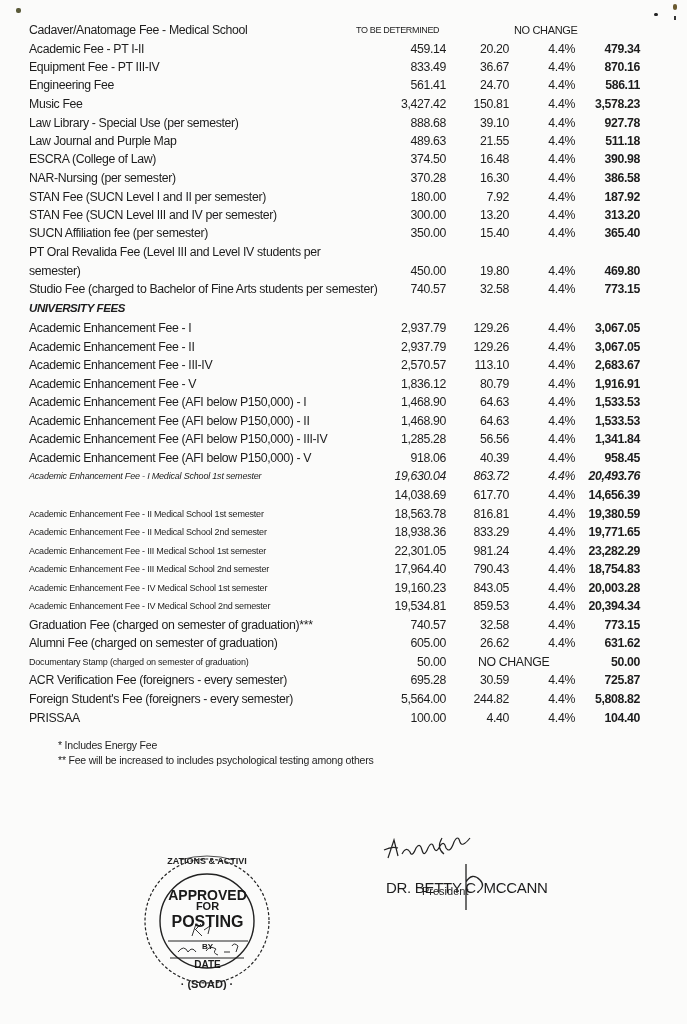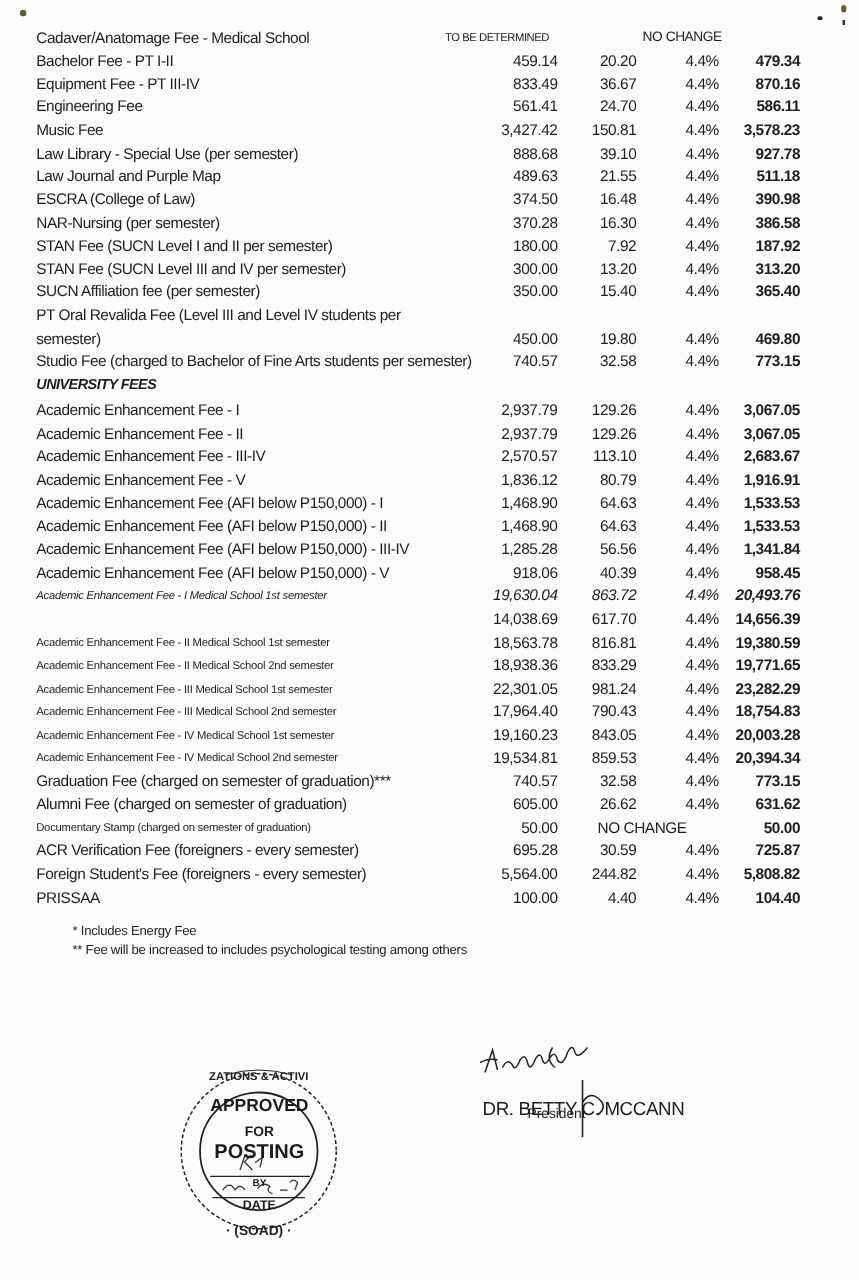--- a/index.html
+++ b/index.html
@@ -50,21 +50,21 @@
   <div>
     <div class="row" style="top:22px;">
       <span class="label">Cadaver/Anatomage Fee - Medical School</span>
       <span class="tbd">TO BE DETERMINED</span>
       <span class="nochange-top">NO CHANGE</span>
     </div>
   </div>
 
   <div id="top-rows">
       <div class="row" style="top: 41px;">
-        <span class="label">Bachelor Fee - PT I-II</span>
+        <span class="label">Academic Fee - PT I-II</span>
         <span class="c1">459.14</span>
         <span class="c2">20.20</span>
         <span class="c3">4.4%</span>
         <span class="c4">479.34</span>
       </div>
       <div class="row" style="top: 59px;">
         <span class="label">Equipment Fee - PT III-IV</span>
         <span class="c1">833.49</span>
         <span class="c2">36.67</span>
         <span class="c3">4.4%</span>
@@ -323,21 +323,21 @@
       <circle cx="67" cy="73" r="62" fill="none" stroke="#222" stroke-width="1.2" stroke-dasharray="3 2"></circle>
       <circle cx="67" cy="73" r="47" fill="none" stroke="#222" stroke-width="1.4"></circle>
       <line x1="28" y1="93" x2="108" y2="93" stroke="#222" stroke-width="1"></line>
       <line x1="30" y1="110" x2="104" y2="110" stroke="#222" stroke-width="1"></line>
       <path d="M40 12 Q67 4 94 12" fill="none" stroke="#222" stroke-width="0.8"></path>
       <text x="67" y="16" font-size="9" text-anchor="middle" font-family="Liberation Sans, sans-serif" font-weight="bold" fill="#222">ZATIONS &amp; ACTIVI</text>
       <text x="67" y="140" font-size="11" text-anchor="middle" font-family="Liberation Sans, sans-serif" font-weight="bold" fill="#222">· (SOAD) ·</text>
       <path d="M52 88 l4 -12 M55 82 l6 -6 M56 82 l6 6 M64 82 l6 -4 l-2 8" stroke="#333" stroke-width="1" fill="none"></path>
       <path d="M38 104 q6 -8 10 0 q4 -6 8 0 M66 103 q4 -6 10 -2 q-4 4 2 6 M84 104 l6 0 M92 98 q2 -4 6 0 l-2 6" stroke="#333" stroke-width="1" fill="none"></path>
     </svg>
-    <div class="stamp-text" style="top:28px;font-size:14px;">APPROVED</div>
+    <div class="stamp-text" style="top:39px;font-size:14px;">APPROVED</div>
     <div class="stamp-text" style="top:52px;font-size:11px;">FOR</div>
     <div class="stamp-text" style="top:65px;font-size:16px;">POSTING</div>
     <div class="stamp-text" style="top:94px;font-size:8px;">BY</div>
     <div class="stamp-text" style="top:111px;font-size:10px;">DATE</div>
   </div>
 
   <div class="sig-block">
     <svg class="sig-scribble" width="120" height="80" viewBox="0 0 120 80">
       <path d="M8 28 l6 -18 l4 16 M4 20 q8 -4 14 -2 M22 24 q4 -8 8 -2 q2 6 6 -4 q4 -6 6 2 q2 8 6 -2 q4 -8 6 0 q2 6 6 -2 q4 -6 6 2 q4 6 8 -6 q4 -8 6 0 q2 6 10 -4 M62 8 q-6 10 2 16" stroke="#222" stroke-width="1.2" fill="none"></path>
       <path d="M86 34 l0 46 M86 52 q6 -10 14 -2 q6 6 -2 12" stroke="#222" stroke-width="1.3" fill="none"></path>

